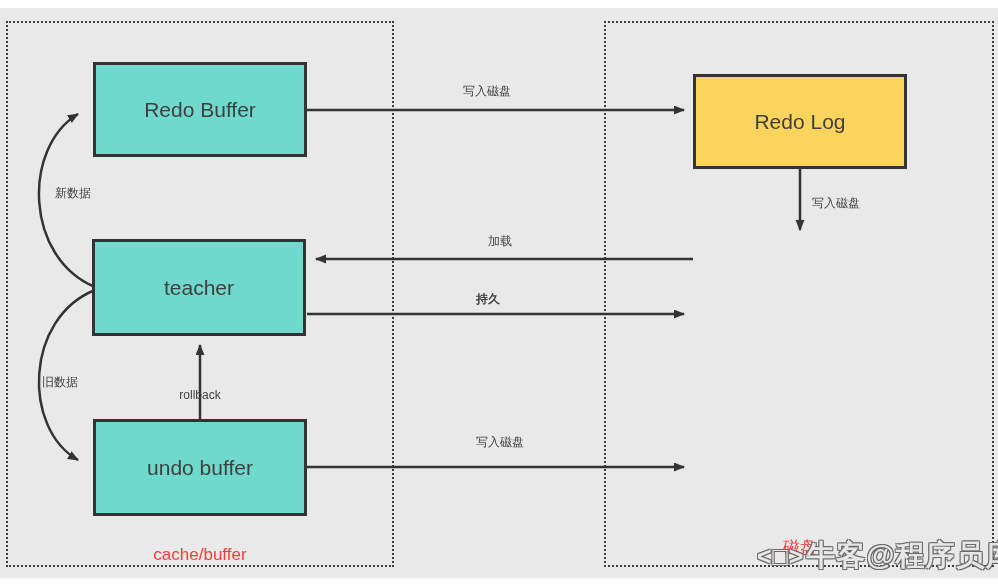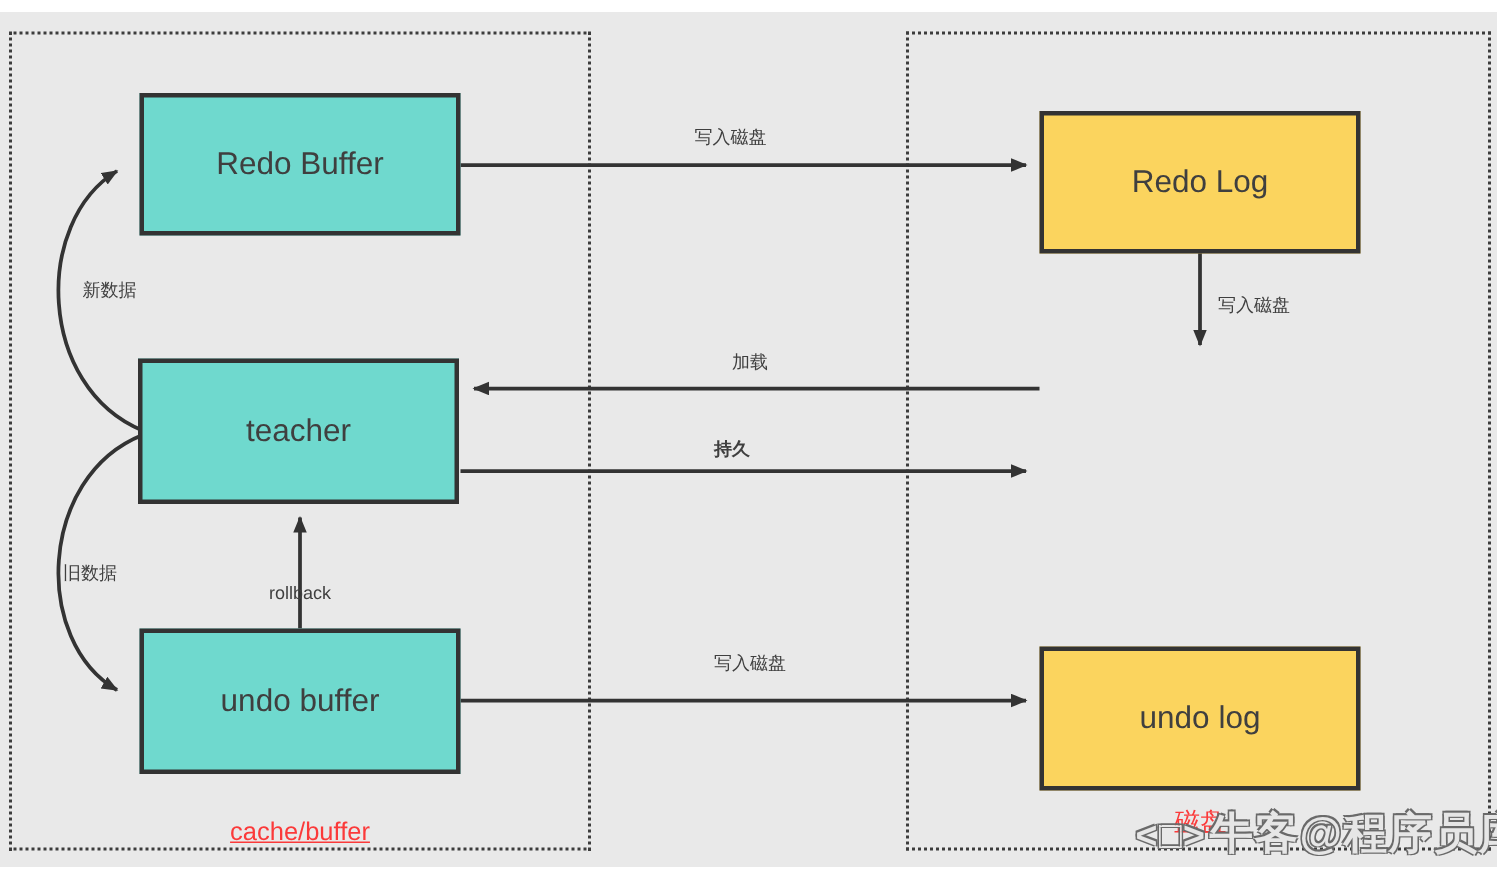--- a/index.html
+++ b/index.html
@@ -46,21 +46,21 @@
   #redo-log{left:693px;top:54px;height:95px;}
   #teacher-ibd{left:693px;top:231px;height:97px;}
   #undo-log{left:693px;top:411px;height:96px;}
   .edge-label{
     position:absolute;font-size:12px;color:var(--text);
     white-space:nowrap;z-index:3;
   }
   .edge-label.centered{transform:translateX(-50%);}
   .region-label{
     position:absolute;font-size:17px;color:var(--region-label);
-    white-space:nowrap;transform:translateX(-50%);z-index:3;text-decoration:underline;
+    white-space:nowrap;transform:translateX(-50%);z-index:3;
   }
   .watermark{
     position:absolute;left:757px;top:536px;z-index:5;
     font-size:29px;font-weight:bold;letter-spacing:1px;
     color:#e6e6e6;white-space:nowrap;
     text-shadow:-1px -1px 0 #6a6a6a,1px -1px 0 #6a6a6a,-1px 1px 0 #6a6a6a,1px 1px 0 #6a6a6a;
   }
   .watermark .logo{font-size:25px;font-weight:bold;margin-right:2px;}
 </style>
 </head>
@@ -92,23 +92,20 @@
   </div>
   <div class="node buffer" id="teacher">
     <span>teacher</span>
   </div>
   <div class="node buffer" id="undo-buffer">
     <span>undo buffer</span>
   </div>
   <div class="node log" id="redo-log">
     <span>Redo Log</span>
   </div>
-  <div class="node log" id="undo-log">
-    <span>undo log</span>
-  </div>
 
   <div class="edge-label centered" style="left:487px;top:75px;">写入磁盘</div>
   <div class="edge-label" style="left:812px;top:187px;">写入磁盘</div>
   <div class="edge-label centered" style="left:488px;top:225px;margin-left:12px;">加载</div>
   <div class="edge-label centered" style="left:488px;top:283px;font-weight:bold;">持久</div>
   <div class="edge-label centered" style="left:500px;top:426px;">写入磁盘</div>
   <div class="edge-label centered" style="left:200px;top:380px;">rollback</div>
   <div class="edge-label centered" style="left:73px;top:177px;">新数据</div>
   <div class="edge-label centered" style="left:60px;top:366px;">旧数据</div>
 

